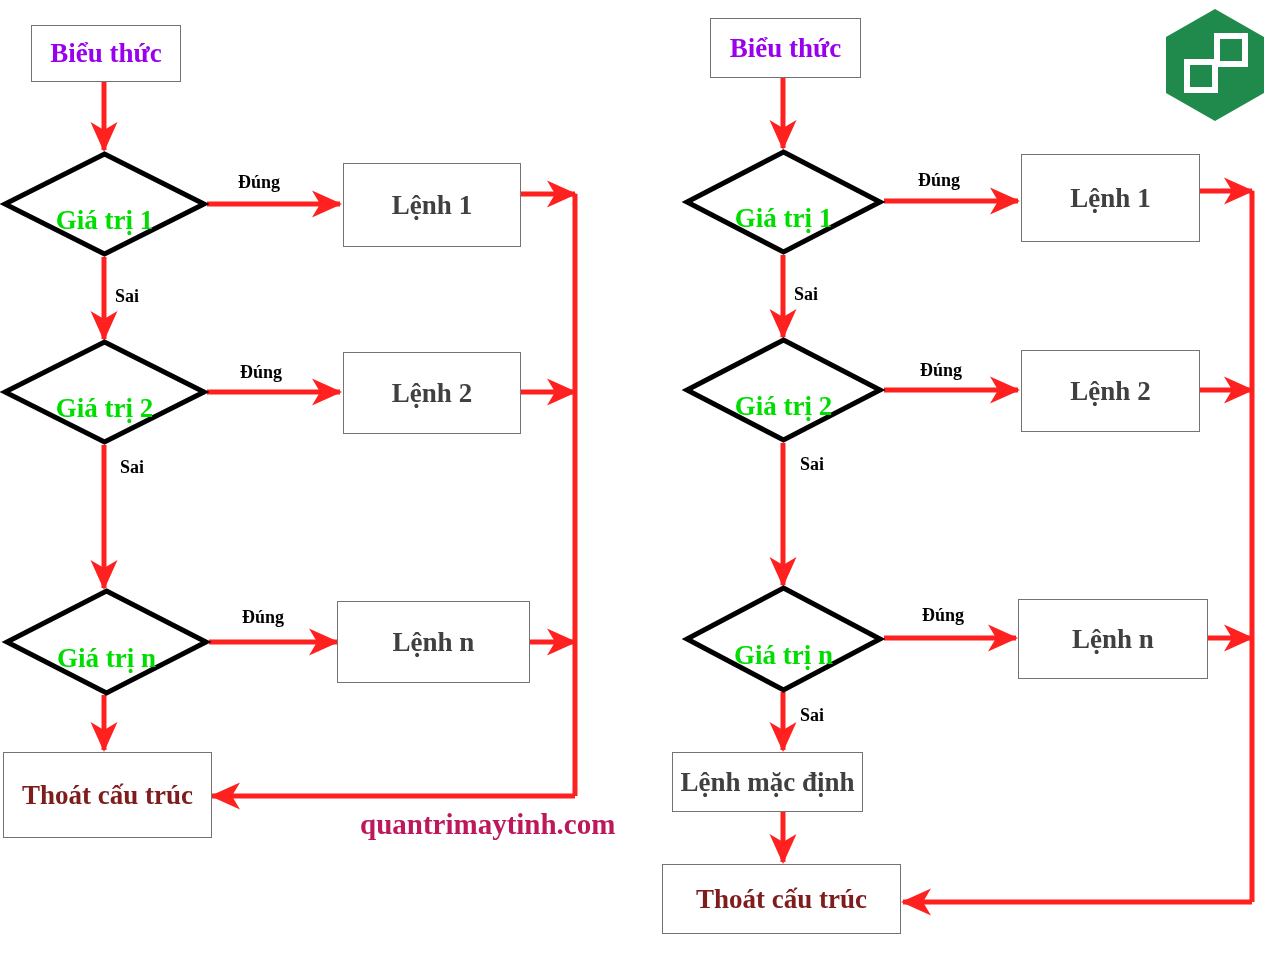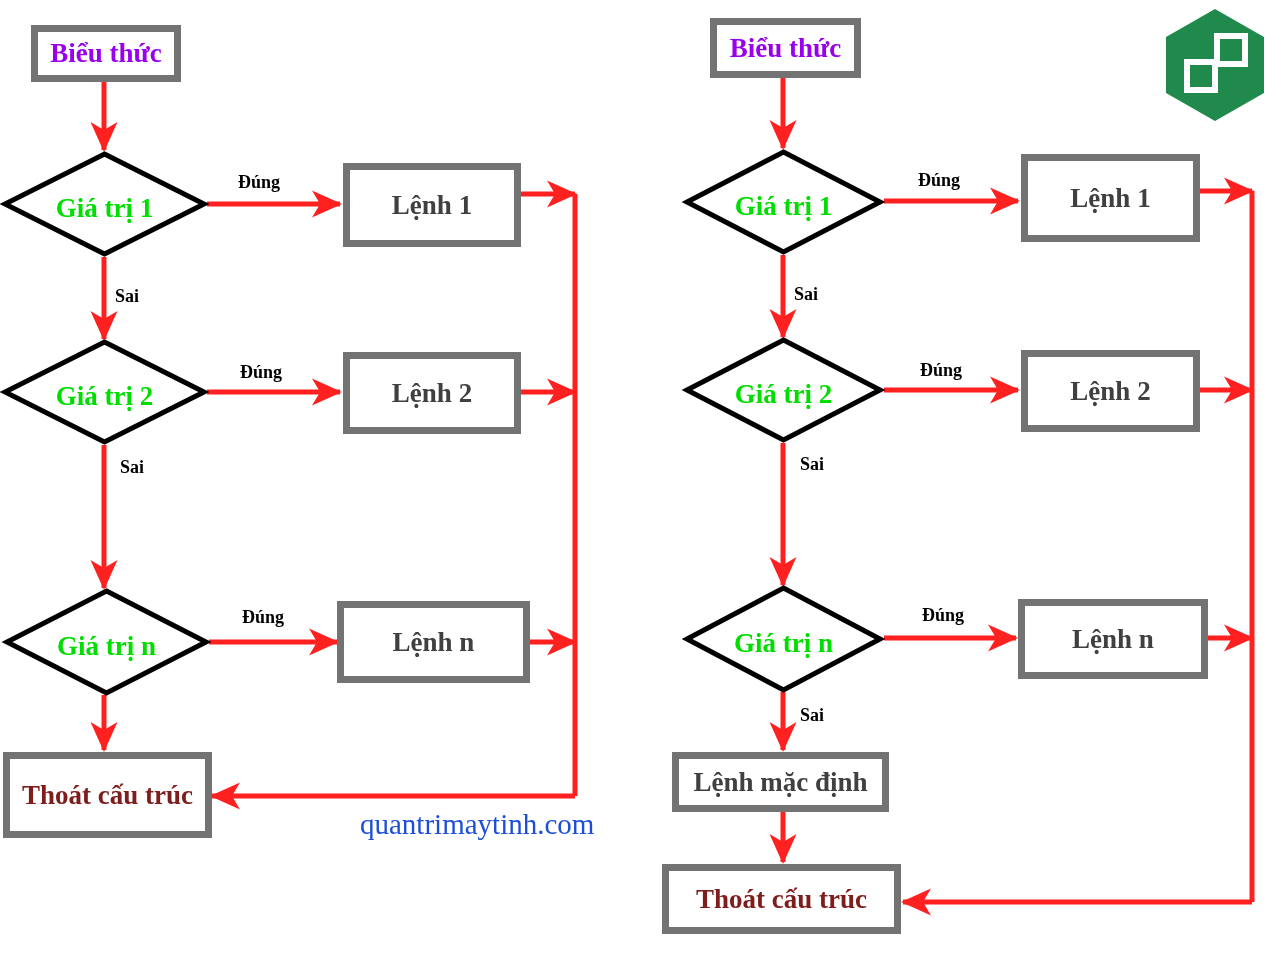--- a/index.html
+++ b/index.html
@@ -14,21 +14,21 @@
     position: relative;
     width: 1280px;
     height: 960px;
     background: #ffffff;
     overflow: hidden;
   }
   
   .node-box {
     position: absolute;
     box-sizing: border-box;
-    border: 7px solid #737373;
+    border: 1px solid #737373;
     background: #ffffff;
     display: flex;
     align-items: center;
     justify-content: center;
     z-index: 5;
   }
   .node-box .label {
     font-weight: bold;
     font-size: 27px;
     line-height: 1;
@@ -45,21 +45,21 @@
   }
   .node-diamond svg {
     position: absolute;
     left: 0;
     top: 0;
     overflow: visible;
   }
   .node-diamond .label {
     position: absolute;
     left: 0;
-    top: 4px;
+    top: 16px;
     width: 100%;
     height: 100%;
     display: flex;
     align-items: center;
     justify-content: center;
     font-weight: bold;
     font-size: 27px;
     color: #00dd00;
     white-space: nowrap;
   }
@@ -80,23 +80,23 @@
     left: 0;
     top: 0;
     width: 1280px;
     height: 960px;
     z-index: 2;
   }
 
   
   #watermark {
     position: absolute;
-    font-weight: normal;
+    font-weight: bold;
     font-size: 29px;
-    color: #1d4ed8;
+    color: #be185d;
     white-space: nowrap;
     z-index: 6;
   }
 
   
   #logo {
     position: absolute;
     z-index: 7;
   }
 </style>
@@ -246,21 +246,21 @@
     <svg width="199" height="108" viewBox="0 0 199 108" xmlns="http://www.w3.org/2000/svg">
       <polygon points="99.5,3 196,54 99.5,105 3,54" fill="#ffffff" stroke="#000000" stroke-width="5"></polygon>
     </svg>
     <span class="label">Giá trị n</span>
   </div>
 
   <div class="node-box" style="left:1018px; top:599px; width:190px; height:80px;">
     <span class="label txt-green">Lệnh n</span>
   </div>
 
-  <div class="node-box" style="left:672px; top:752px; width:217px; height:60px;">
+  <div class="node-box" style="left:672px; top:752px; width:191px; height:60px;">
     <span class="label txt-green">Lệnh mặc định</span>
   </div>
 
   <div class="node-box" style="left:662px; top:864px; width:239px; height:70px;">
     <span class="label txt-magenta">Thoát cấu trúc</span>
   </div>
 
   <span class="edge-label" style="left:918px; top:170px;">Đúng</span>
   <span class="edge-label" style="left:920px; top:360px;">Đúng</span>
   <span class="edge-label" style="left:922px; top:605px;">Đúng</span>

